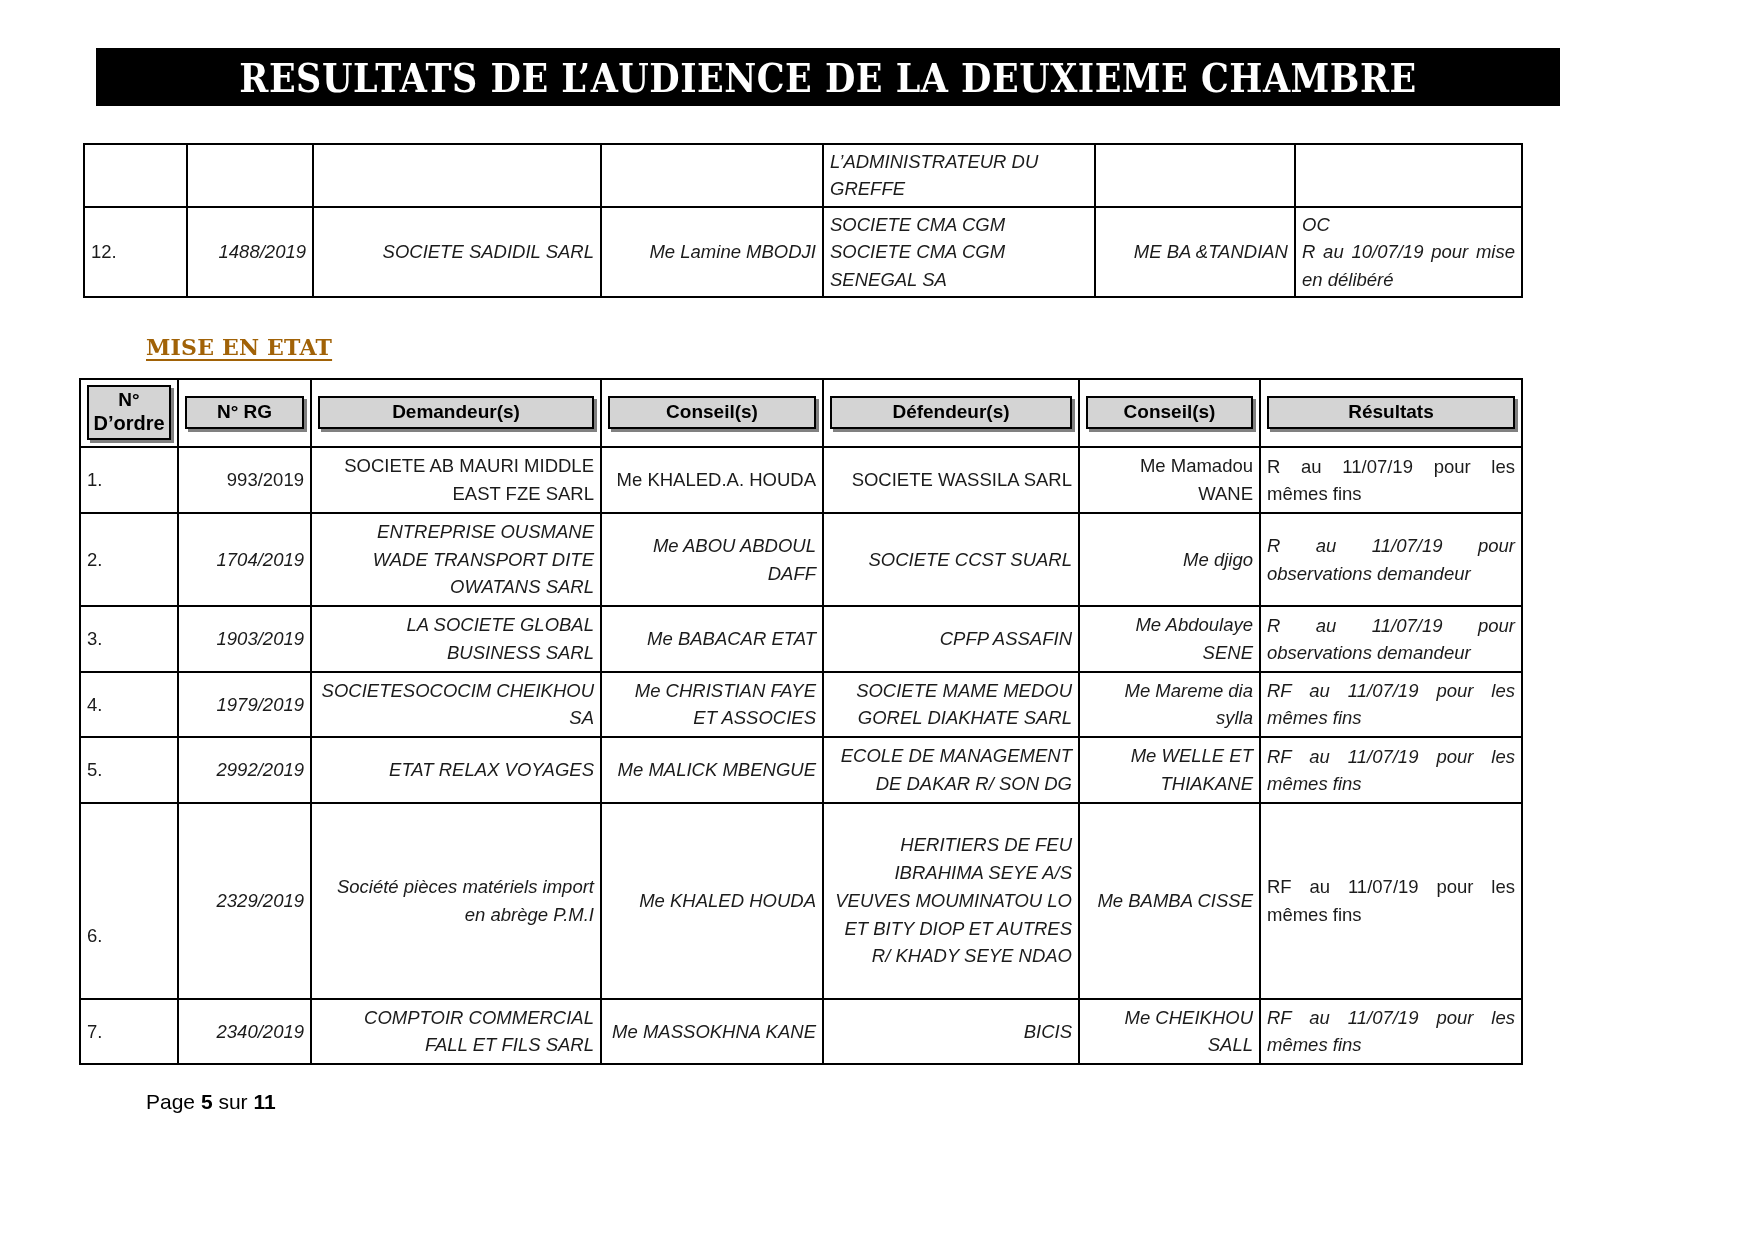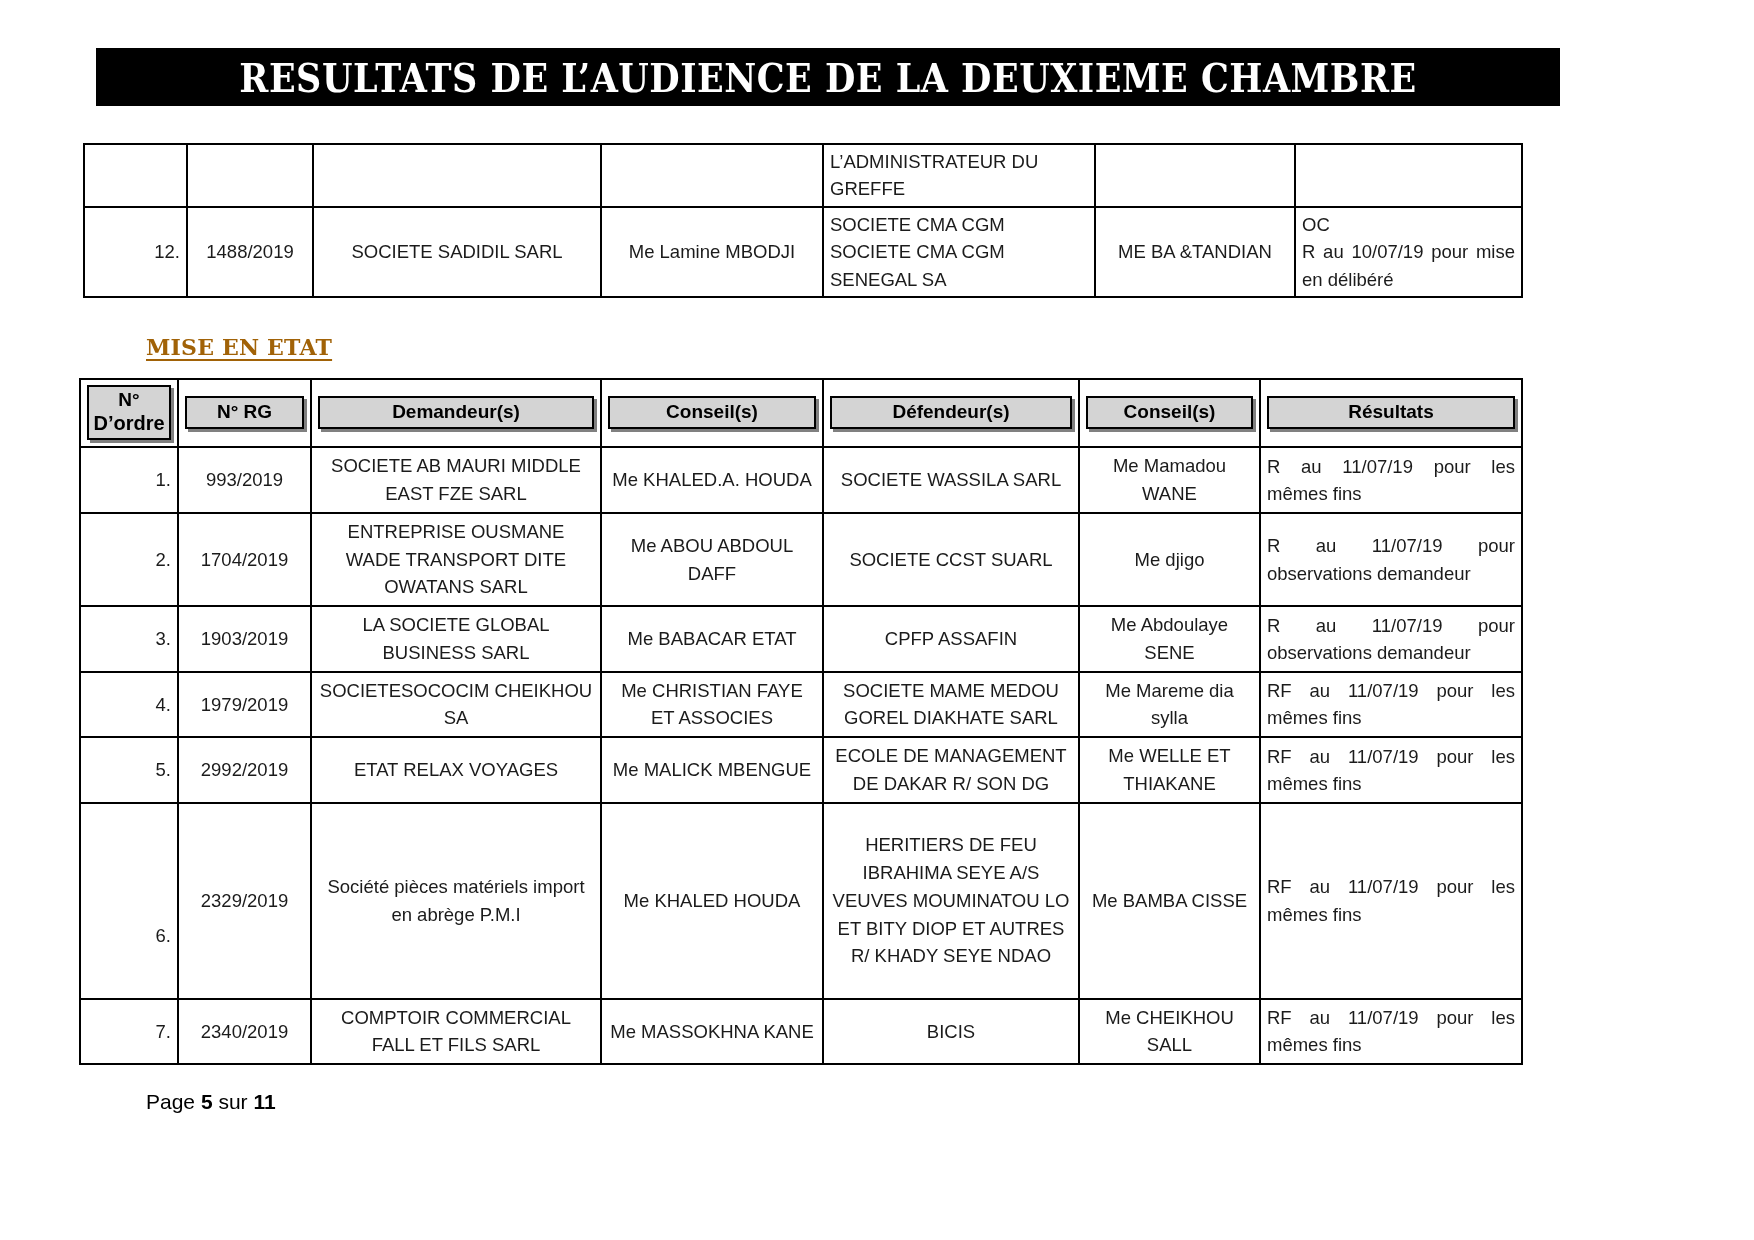--- a/index.html
+++ b/index.html
@@ -71,30 +71,30 @@
   table.top-table { width: 1438px; }
   .c-num    { width: 103px; }
   .c-rg     { width: 126px; }
   .c-dem    { width: 288px; }
   .c-cons1  { width: 222px; }
   .c-def    { width: 272px; }
   .c-cons2  { width: 200px; }
   .c-res    { width: 227px; }
 
   td.num-cell {
-    text-align: right;
+    text-align: left;
     font-weight: bold;
     font-size: 20px;
     color: #000;
     vertical-align: bottom;
     padding-bottom: 6px;
   }
-  td.center { text-align: center; }
+  td.center { text-align: right; }
   td.left   { text-align: left; }
-  td.top    { vertical-align: top; }
+  td.top    { vertical-align: top; font-style: italic; }
 
   td.result-cell {
     font-weight: bold;
     font-size: 18.5px;
     color: #000000;
     text-align: justify;
     text-align-last: left;
     vertical-align: middle;
     line-height: 1.45;
     padding-left: 7px;

